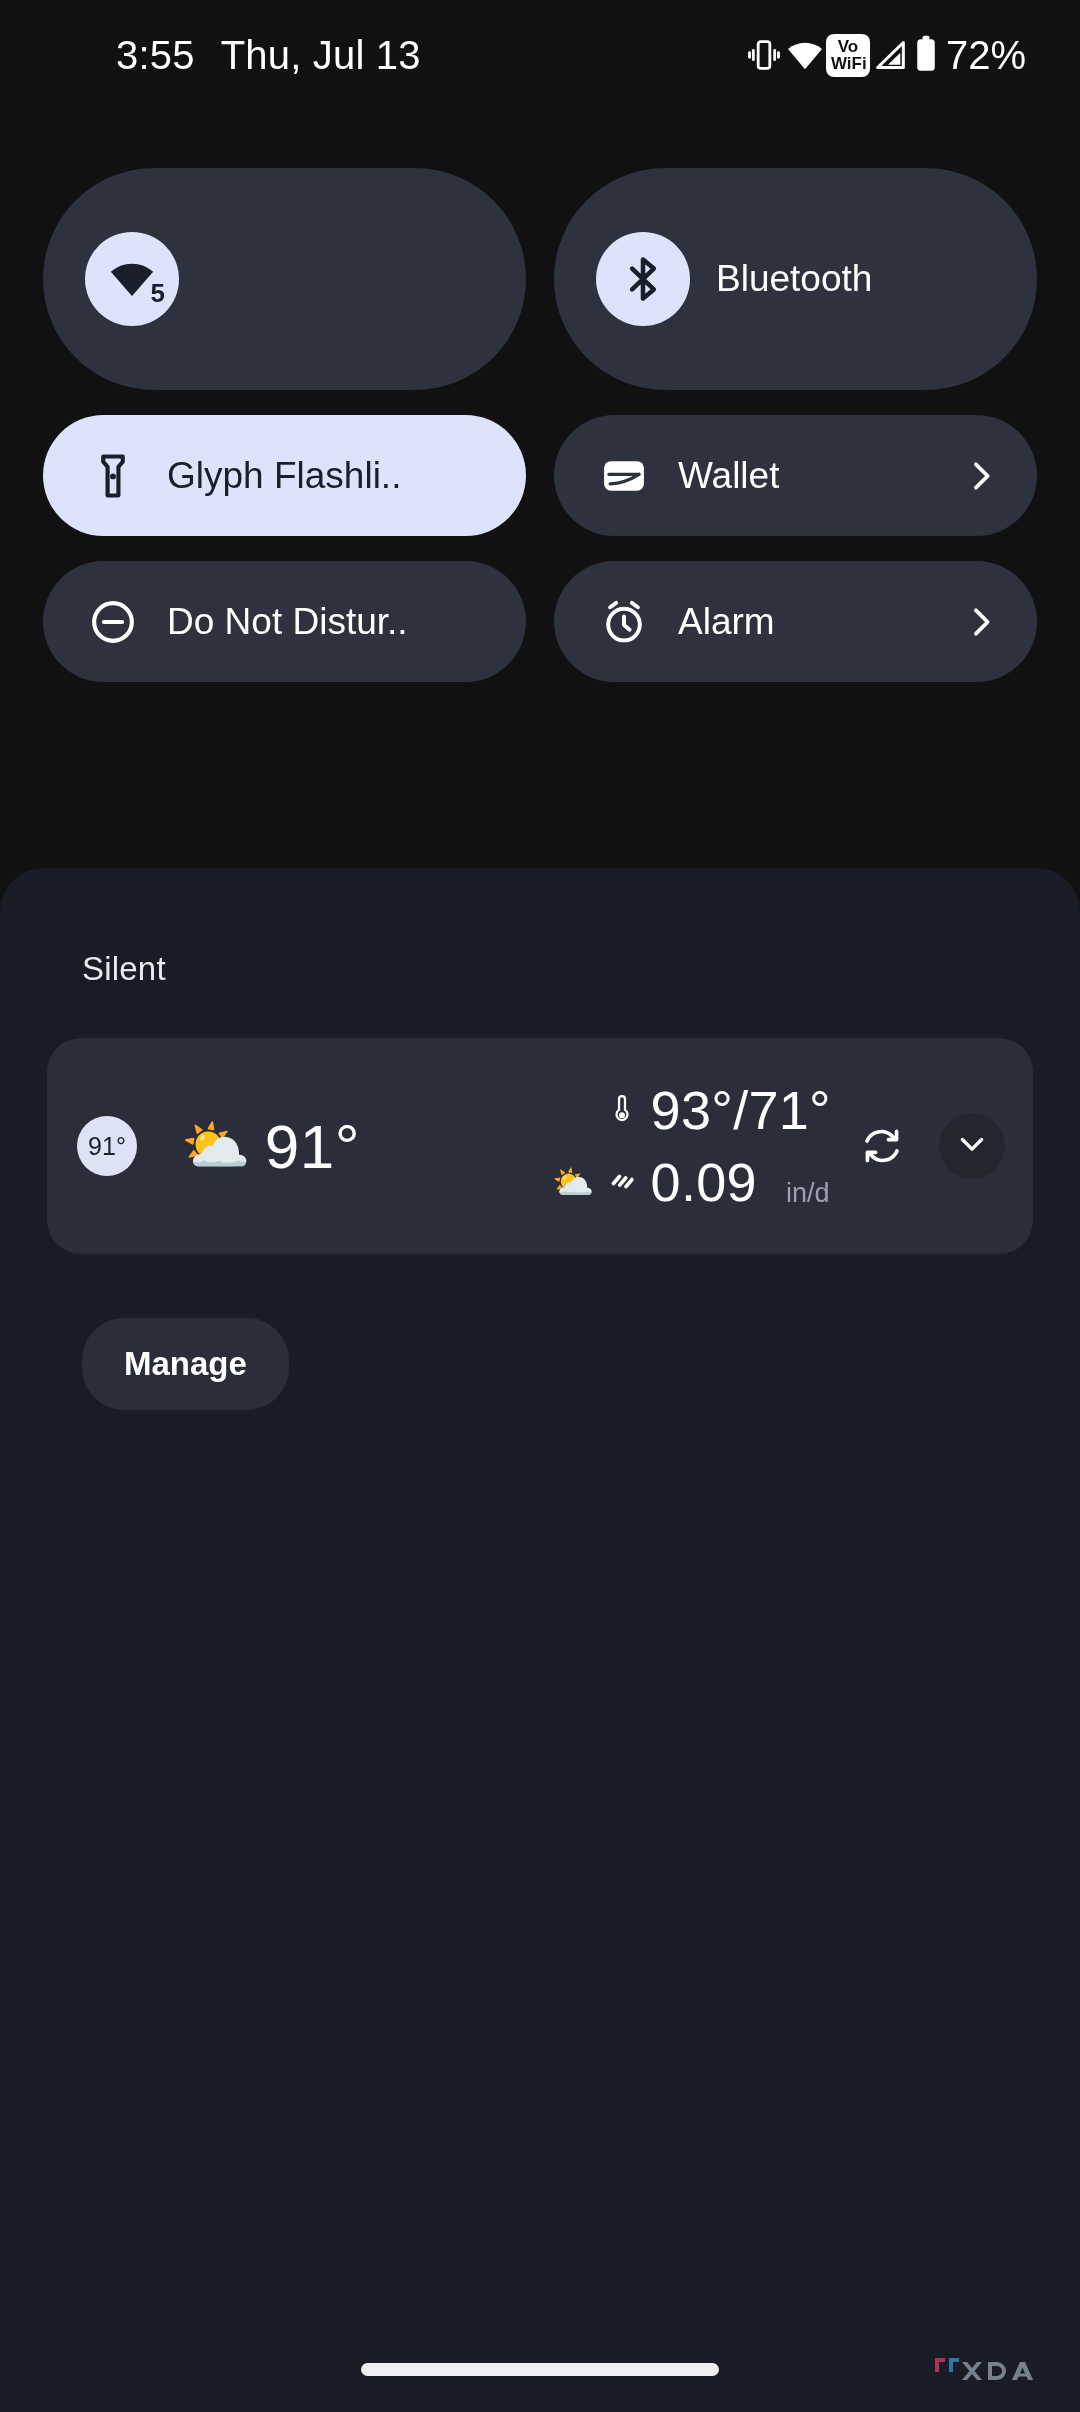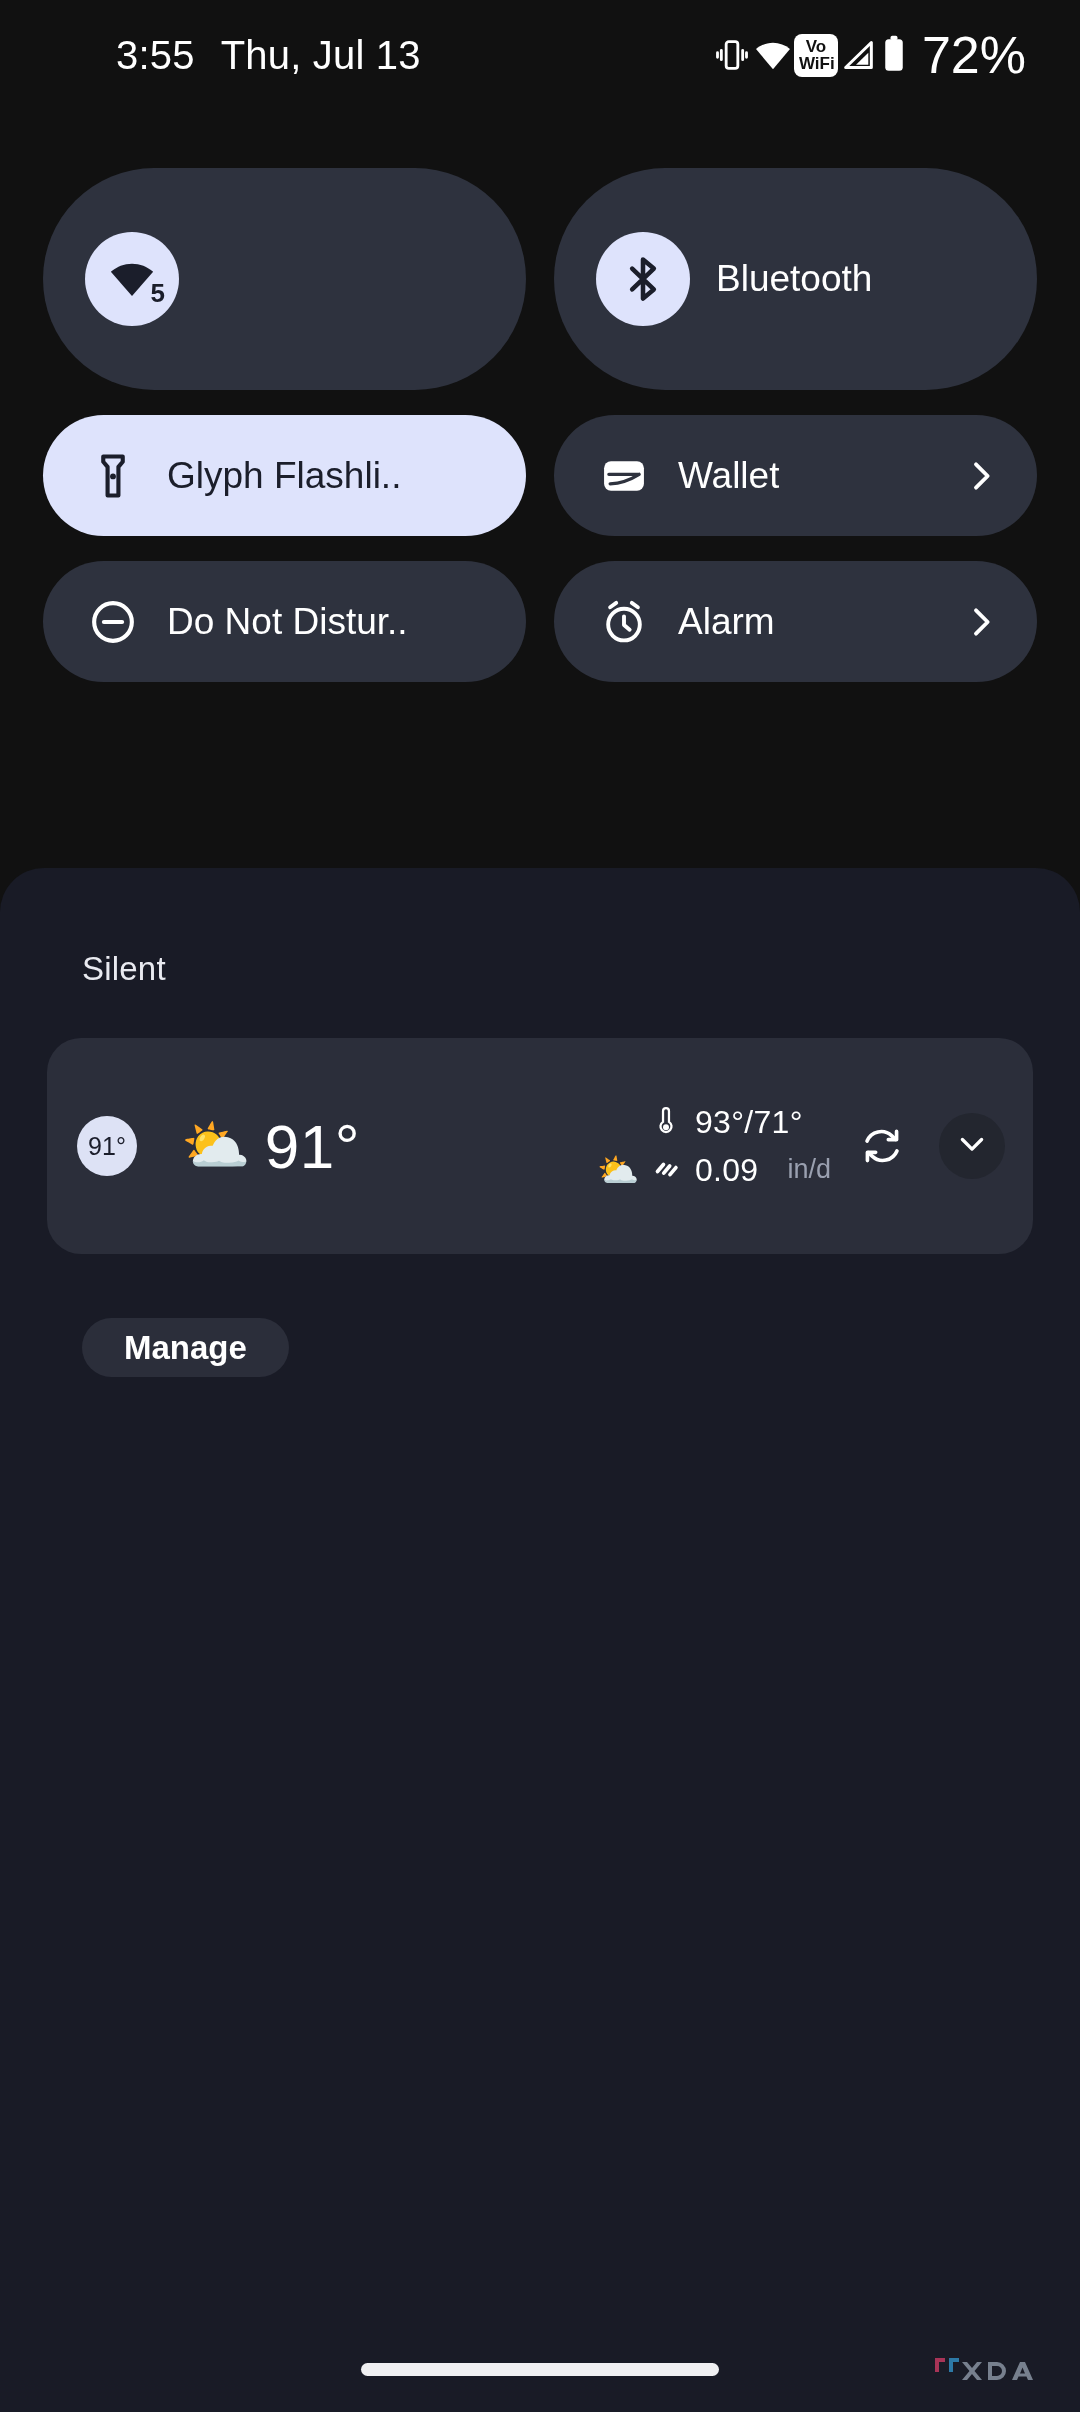--- a/index.html
+++ b/index.html
@@ -59,23 +59,23 @@
     font-weight: 700;
     line-height: 1.0;
     padding: 4px 5px 5px 5px;
     width: 44px;
     text-align: center;
     font-family: "Liberation Sans", sans-serif;
   }
   .vowifi-badge span { display: block; }
   .battery-pct {
     color: #ffffff;
-    font-size: 52px;
+    font-size: 40px;
     font-weight: 500;
-    margin-left: 12px;
+    margin-left: 4px;
   }
 
   
   #qs-grid {
     position: absolute;
     top: 168px;
     left: 43px;
     width: 994px;
     display: flex;
     flex-wrap: wrap;
@@ -207,21 +207,21 @@
   }
   .wx-row {
     display: flex;
     align-items: center;
     gap: 12px;
   }
   .wx-row .wx-emoji-small { font-size: 34px; line-height: 1; width: 40px; }
   .wx-row .wx-spacer { width: 40px; }
   .wx-value {
     color: #ffffff;
-    font-size: 32px;
+    font-size: 54px;
     font-weight: 400;
     letter-spacing: 0.3px;
   }
   .wx-unit {
     color: #9aa0b0;
     font-size: 27px;
     font-weight: 400;
     margin-left: 17px;
     align-self: flex-end;
     padding-bottom: 4px;
@@ -236,21 +236,21 @@
     display: flex;
     align-items: center;
     justify-content: center;
   }
 
   
   #manage-btn {
     position: absolute;
     top: 450px;
     left: 82px;
-    height: 59px;
+    height: 92px;
     padding: 0 42px;
     border-radius: 42px;
     background: #2b2e3a;
     display: flex;
     align-items: center;
     justify-content: center;
     color: #ffffff;
     font-size: 33px;
     font-weight: 600;
     border: none;

